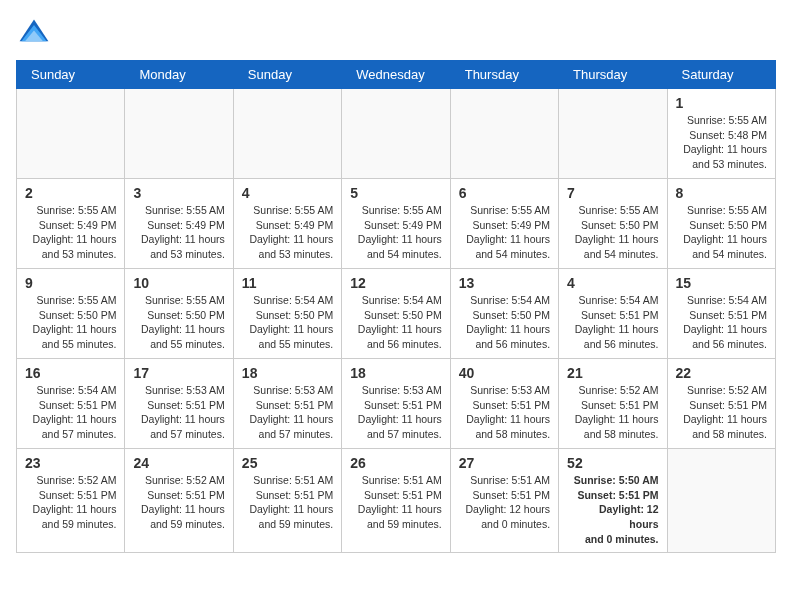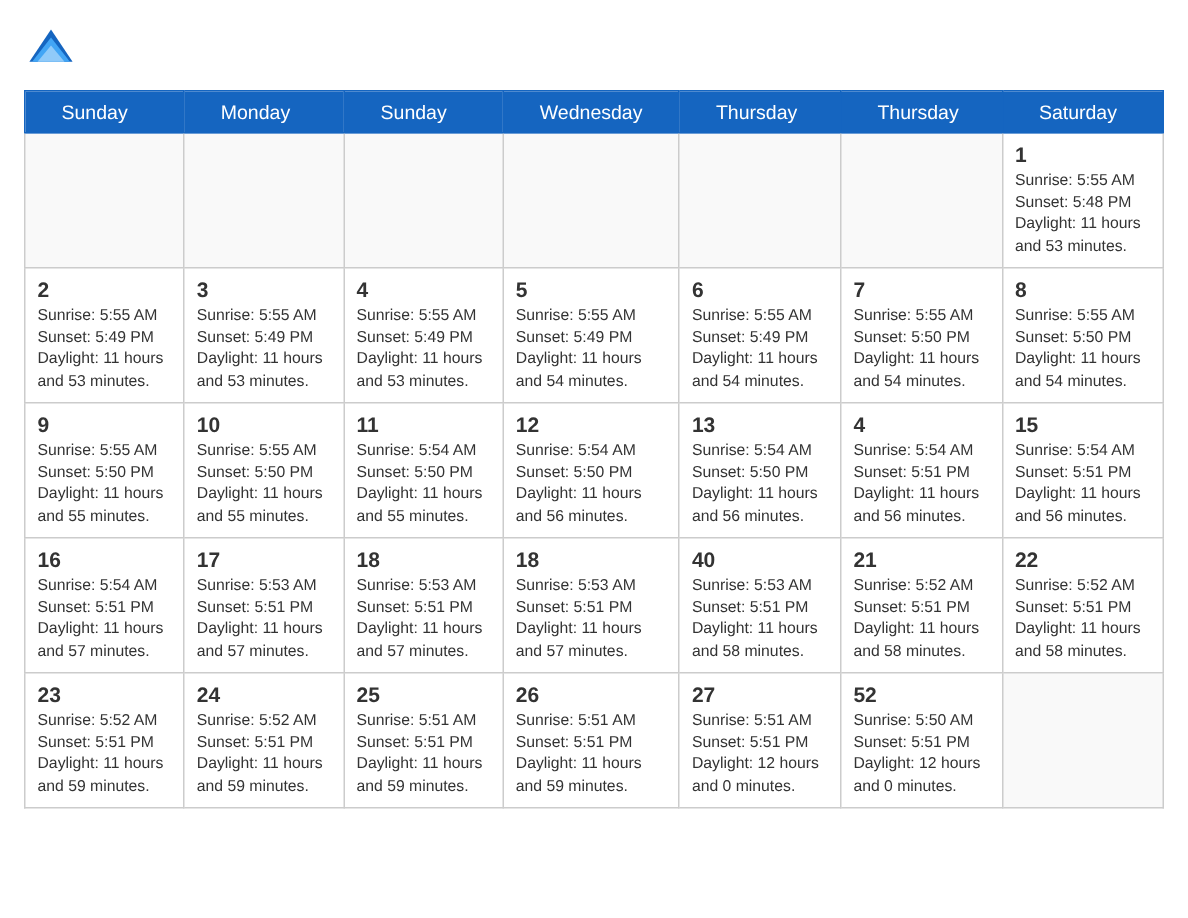--- a/index.html
+++ b/index.html
@@ -46,21 +46,21 @@
     }
     .calendar {
       width: 100%;
       border-collapse: collapse;
       border: 1px solid #ccc;
     }
     .calendar th {
       background: #1565c0;
       color: #fff;
       text-align: left;
-      padding: 6px 24px;
+      padding: 6px 14px;
       font-size: 13px;
       font-weight: normal;
       border: 1px solid #1565c0;
     }
     .calendar td {
       vertical-align: top;
       padding: 6px 8px;
       border: 1px solid #ccc;
       width: calc(100% / 7);
       height: 90px;
@@ -74,20 +74,21 @@
     .day-number {
       font-size: 14px;
       font-weight: bold;
       margin-bottom: 2px;
       display: block;
     }
     .day-info {
       font-size: 10.5px;
       line-height: 1.4;
       color: #333;
+      text-align: right;
     }
     tr.week-row td {
       border-top: 1px solid #ccc;
     }
   </style>
 </head>
 <body>
 
 <div class="header">
   <div class="logo">
@@ -319,21 +320,21 @@
         </td>
         <td>
           <span class="day-number">27</span>
           <div class="day-info" style="white-space: pre-line;">Sunrise: 5:51 AM
 Sunset: 5:51 PM
 Daylight: 12 hours
 and 0 minutes.</div>
         </td>
         <td>
           <span class="day-number">52</span>
-          <div class="day-info" style="white-space: pre-line;">Sunrise: 5:50 AM
+          <div class="day-info" style="white-space: pre-line; font-weight: bold;">Sunrise: 5:50 AM
 Sunset: 5:51 PM
 Daylight: 12 hours
 and 0 minutes.</div>
         </td>
         <td class="empty"></td>
       </tr>
     </tbody>
 </table>
 
 </body></html>

